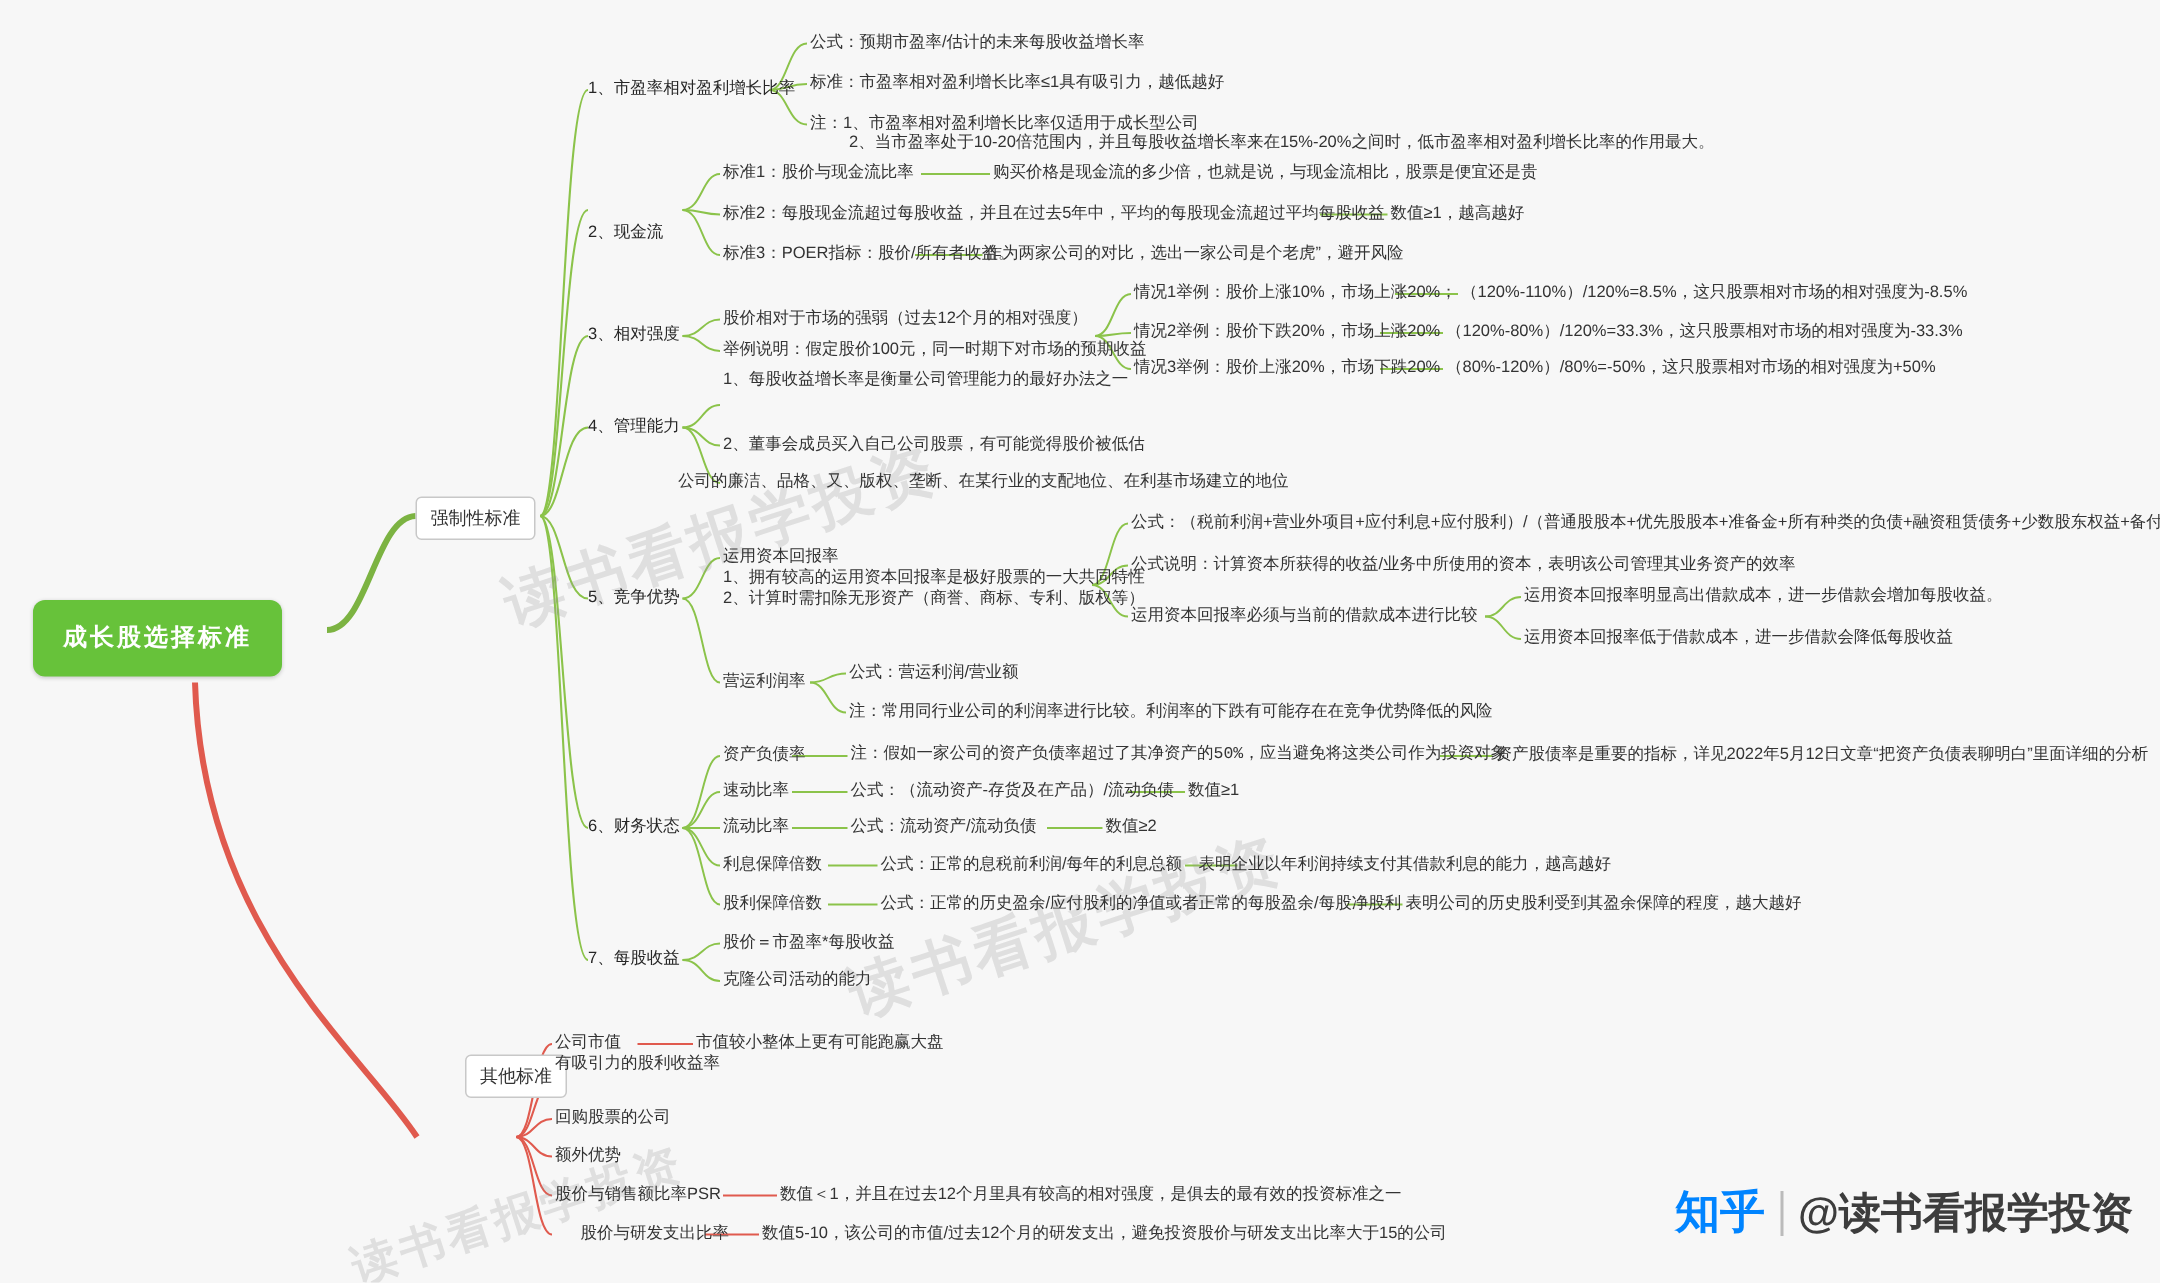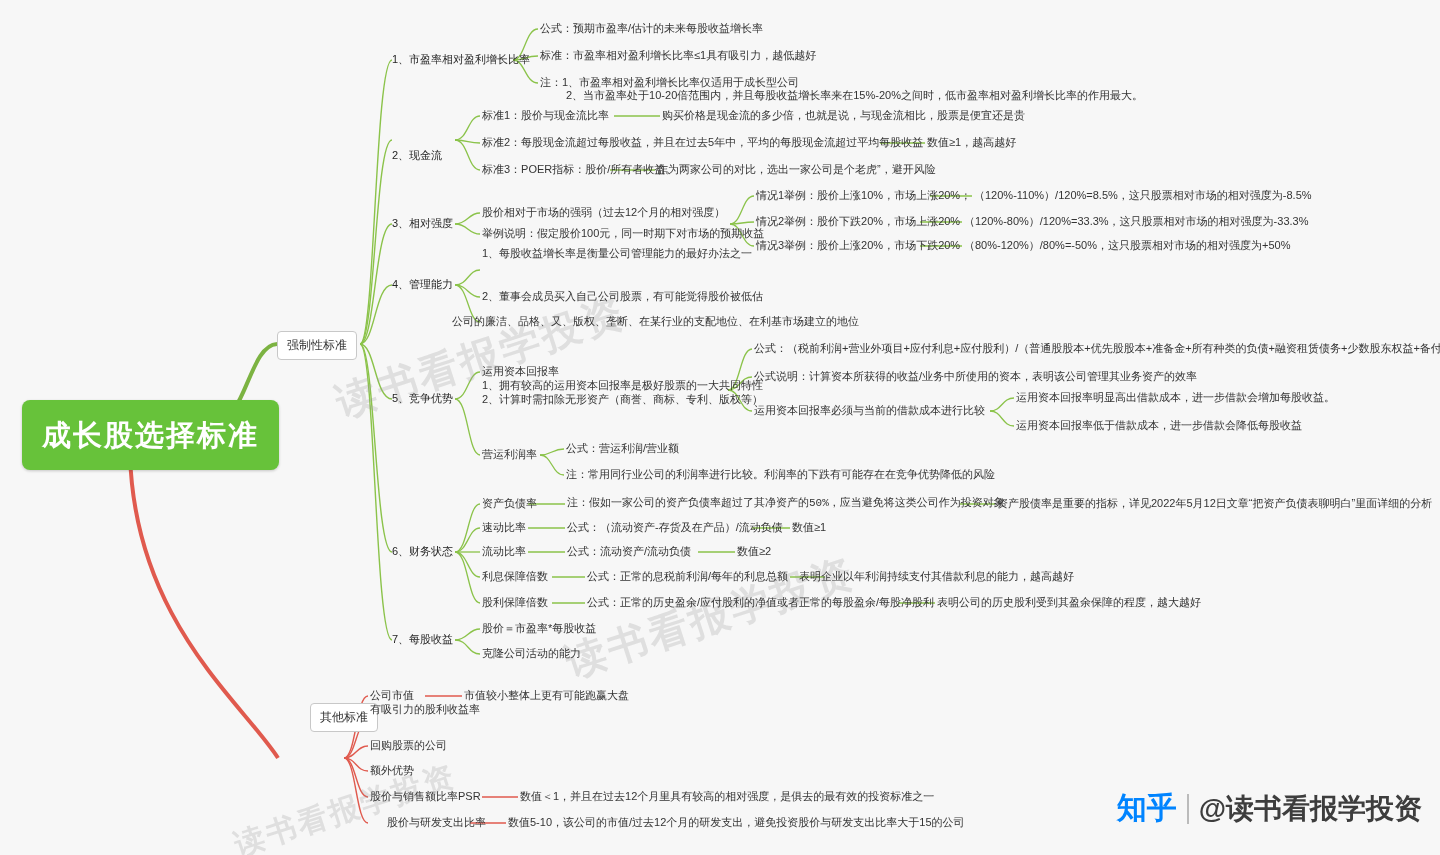--- a/index.html
+++ b/index.html
@@ -31,21 +31,21 @@
     line-height: 1.45;
     color: #262626;
     white-space: pre;
   }
   .leaf {
     color: #333;
   }
   .root {
     background: #67c23a;
     color: #fff;
-    font-size: 29px;
+    font-size: 16px;
     font-weight: bold;
     border-radius: 8px;
     padding: 14px 20px;
     letter-spacing: 2px;
     box-shadow: 0 1px 3px rgba(0,0,0,.2);
   }
   .branch-box {
     border: 1px solid #c8c8c8;
     background: #fff;
     border-radius: 4px;

